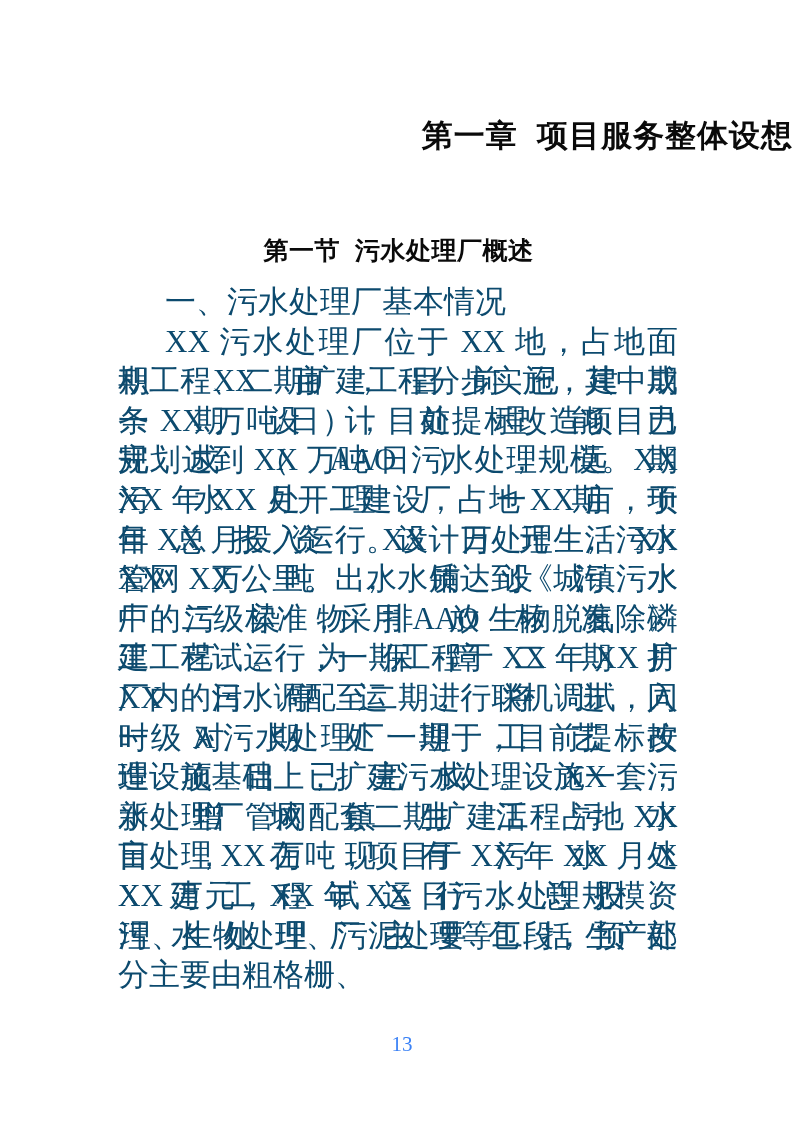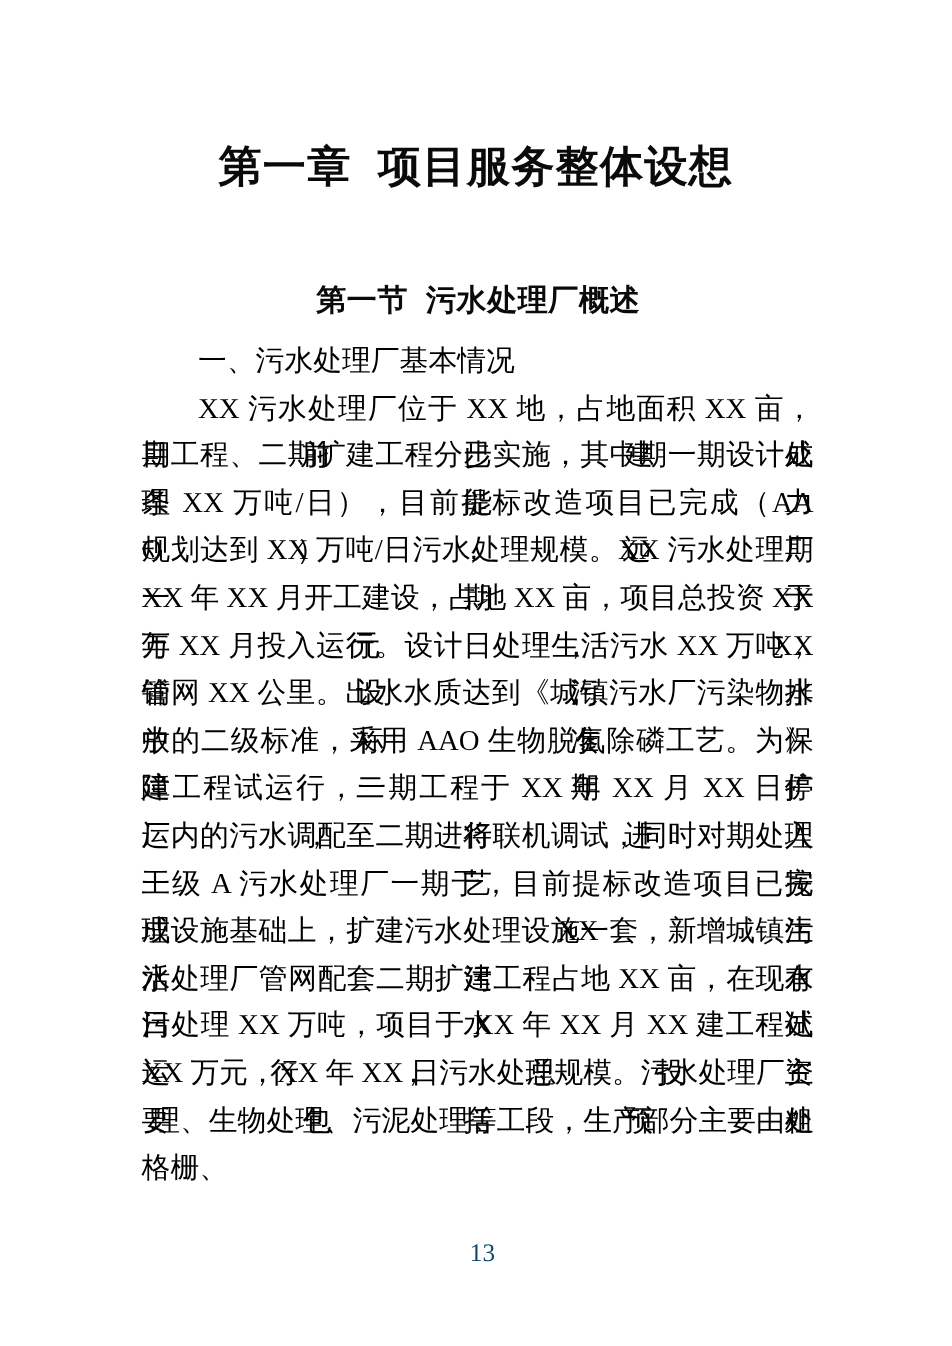--- a/index.html
+++ b/index.html
@@ -25,24 +25,24 @@
     height: 1122px;
     background: #ffffff;
   }
 
   
   .chapter-title {
     position: absolute;
     left: 0;
     right: 0;
     top: 94px;
-    text-align: center;
+    text-align: right;
     font-family: "Liberation Sans", "DejaVu Sans", sans-serif;
     font-weight: bold;
-    font-size: 36px;
+    font-size: 31px;
     line-height: 42px;
     letter-spacing: 1px;
     color: #0a0a0a;
     white-space: pre;
   }
 
   
   .section-title {
     position: absolute;
     left: 4px;
@@ -61,23 +61,23 @@
   
   .body-block {
     position: absolute;
     left: 118px;
     top: 282px;
     width: 560px;
   }
 
   .body-line {
     font-family: "Liberation Serif", "DejaVu Serif", serif;
-    font-size: 24px;
+    font-size: 31px;
     line-height: 39.6px;
-    color: #000000;
+    color: #0c4a6e;
     white-space: pre;
     letter-spacing: 0;
     height: 39.6px;
   }
 
   
   .body-line.justify {
     display: block;
     text-align: justify;
     text-align-last: justify;
@@ -97,21 +97,21 @@
   
   .page-number {
     position: absolute;
     left: 0;
     right: 0;
     top: 1030px;
     text-align: center;
     font-family: "Liberation Serif", "DejaVu Serif", serif;
     font-size: 21px;
     line-height: 28px;
-    color: #0c4a6e;
+    color: #3b82f6;
     padding-left: 11px;
   }
 </style>
 </head>
 <body>
 
 <div class="page">
 
   <h1 class="chapter-title">第一章  项目服务整体设想</h1>
 

